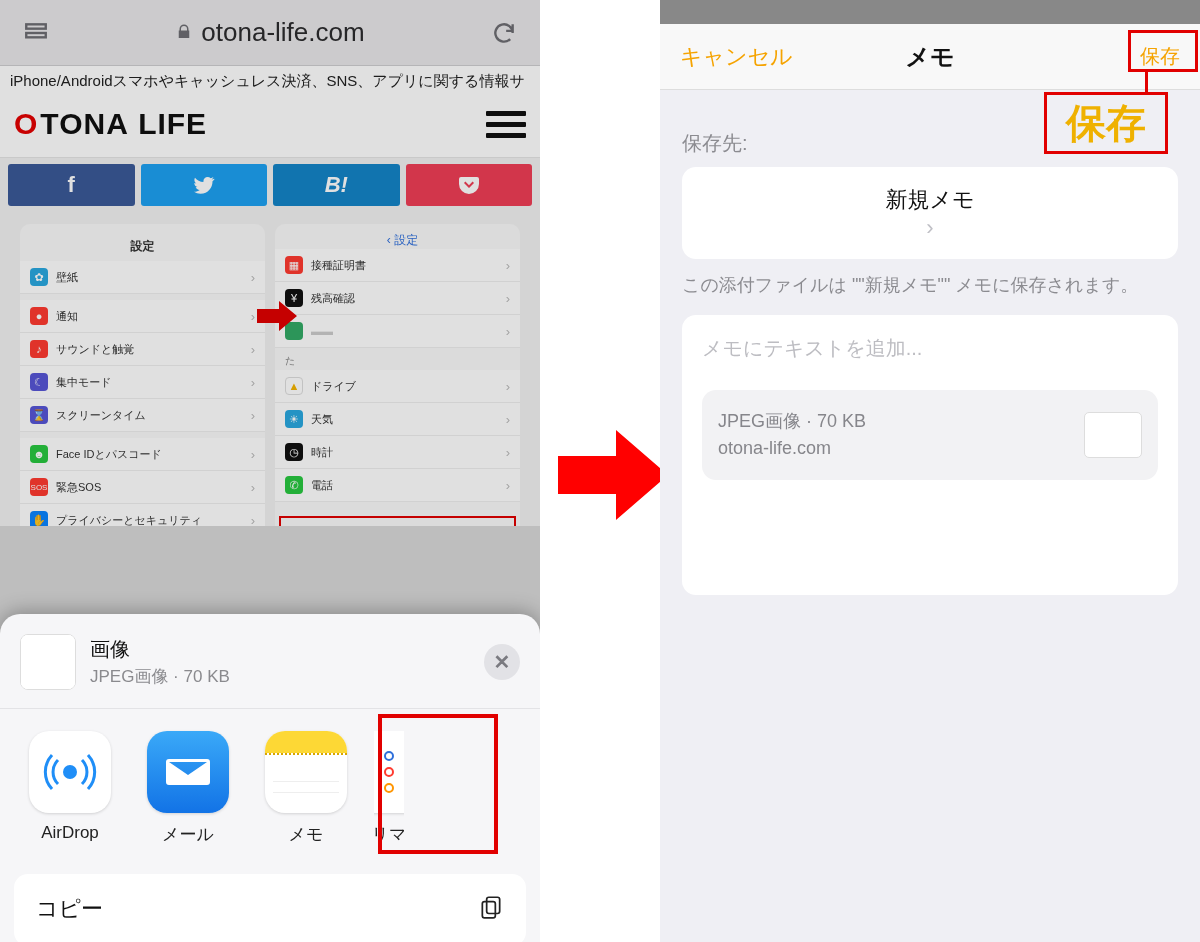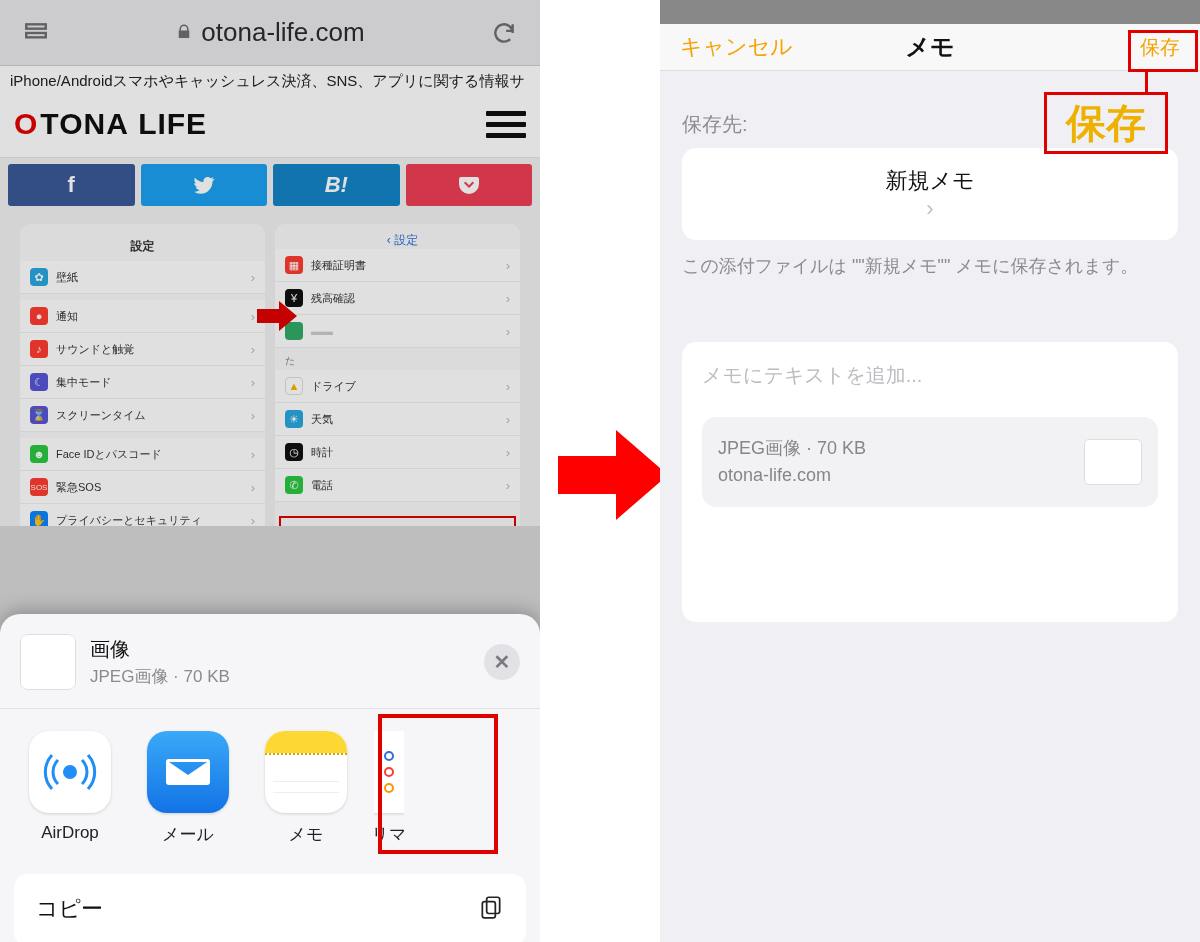--- a/index.html
+++ b/index.html
@@ -197,38 +197,38 @@
 
   
   .phone-right{
     position:absolute; right:0; top:0;
     width:540px; height:942px;
     background:#efeff4;
     overflow:hidden;
   }
   .pr-dimbar{height:24px;background:#888;}
   .pr-nav{
-    height:47px;background:#f8f8f8;border-bottom:1px solid #ddd;
+    height:66px;background:#f8f8f8;border-bottom:1px solid #ddd;
     display:flex;align-items:center;justify-content:space-between;
     padding:0 20px;position:relative;
   }
   .pr-cancel{color:#f5a300;font-size:22px;}
   .pr-title{position:absolute;left:50%;transform:translateX(-50%);font-size:24px;font-weight:700;color:#111;}
   .pr-save{color:#f5a300;font-size:20px;font-weight:500;}
   .pr-body{padding:22px 22px;}
   .pr-dest-label{color:#8b8b90;font-size:20px;margin:18px 0 10px;}
   .pr-dest-row{
     background:#fff;border-radius:14px;padding:18px 20px;
     display:flex;align-items:center;justify-content:space-between;
     font-size:22px;color:#111;flex-direction:column;
   }
   .pr-dest-row .chev{color:#c0c0c6;font-size:22px;}
   .pr-subtext{color:#8b8b90;font-size:18px;margin-top:14px;}
   .pr-textbox{
-    margin-top:64px;background:#fff;border-radius:14px;
+    margin-top:18px;background:#fff;border-radius:14px;
     padding:20px;min-height:280px;
   }
   .pr-placeholder{color:#bdbdc2;font-size:20px;}
   .pr-attach{
     margin-top:28px;background:#f2f2f4;border-radius:14px;
     padding:18px 16px;display:flex;align-items:center;justify-content:space-between;gap:14px;
   }
   .pr-attach-txt{color:#86868b;font-size:18px;line-height:1.5;}
   .pr-attach-thumb{width:58px;height:46px;border:1px solid #ddd;background:#fff;border-radius:5px;}
   

